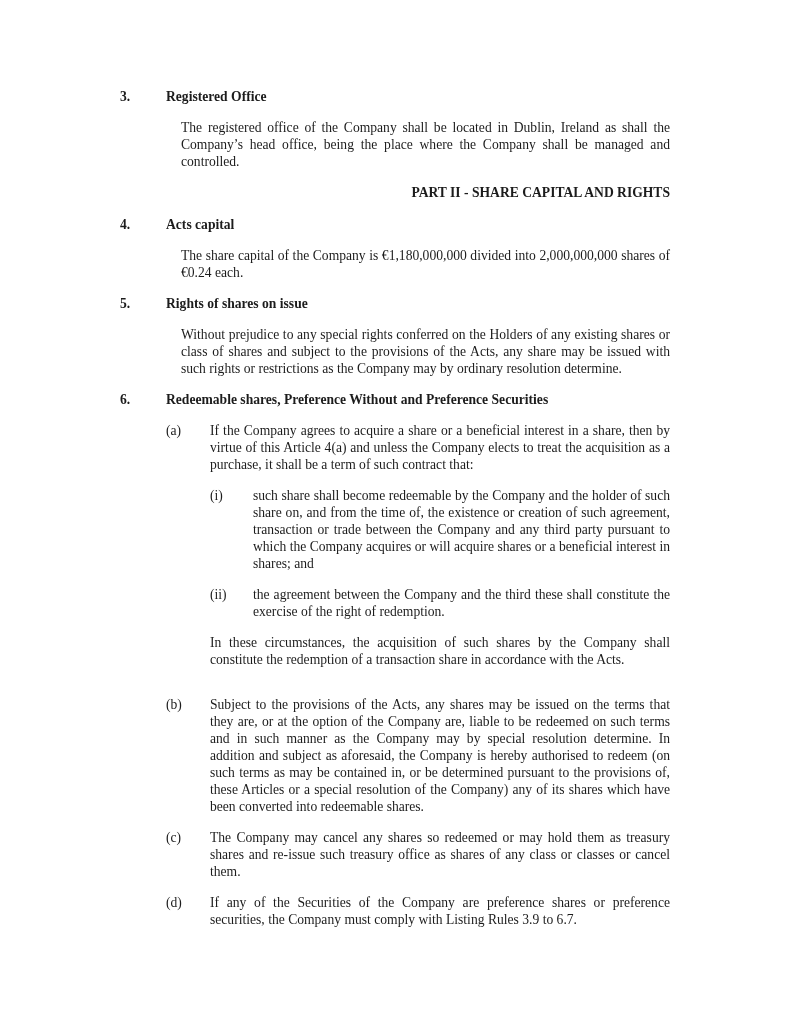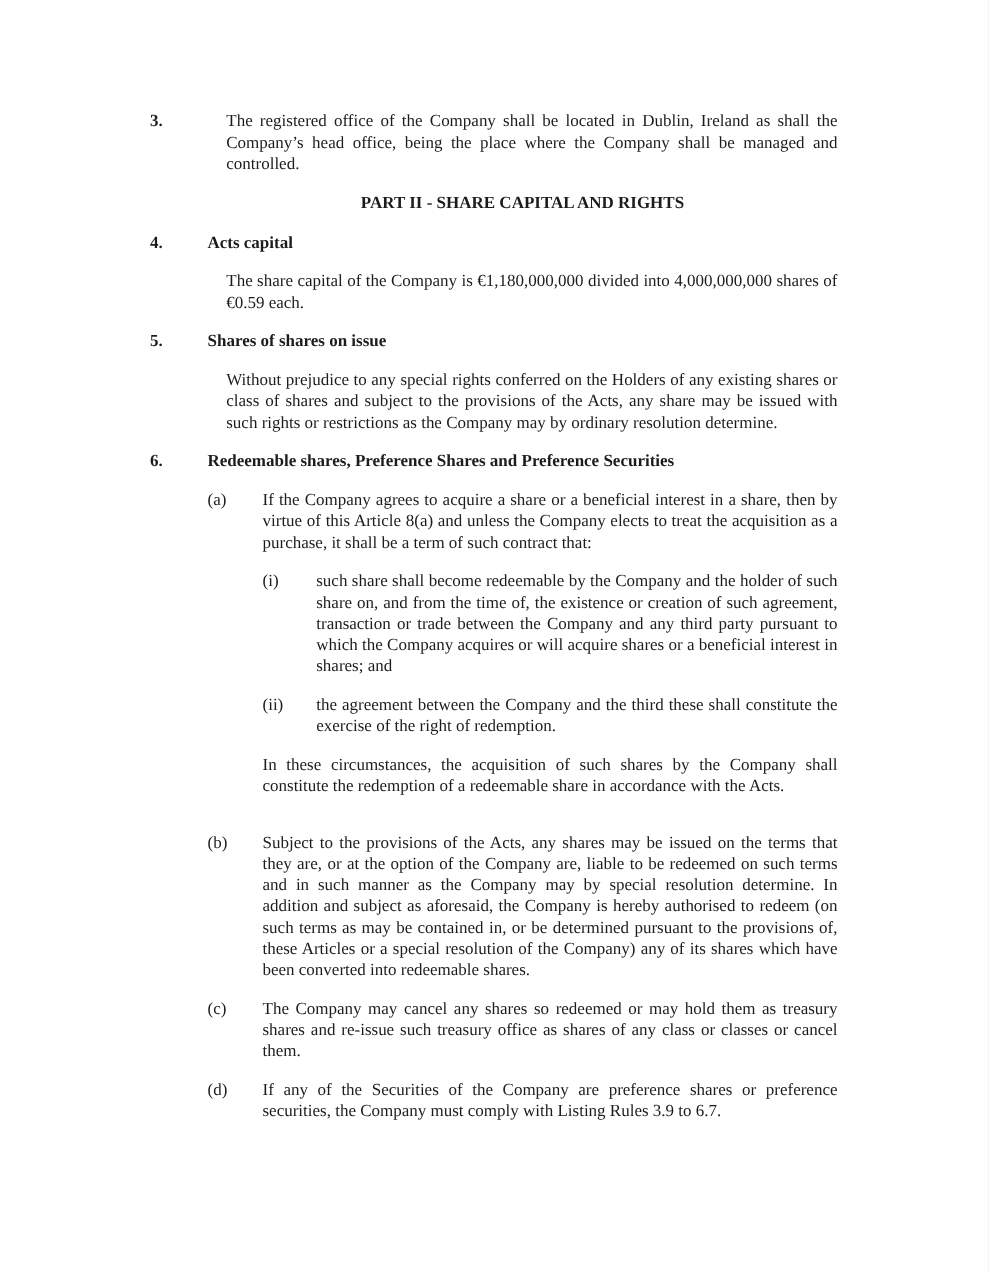--- a/index.html
+++ b/index.html
@@ -15,86 +15,87 @@
     line-height: 17px;
     color: #1c1c1c;
     overflow: hidden;
   }
   .sec-row { display: flex; }
   .num-col { width: 46px; flex: none; }
   .content-col { flex: 1; min-width: 0; }
   .heading { font-weight: bold; margin: 0 0 14px 0; }
   .para { margin: 0 0 14px 15px; text-align: justify; }
   .part-title {
-    text-align: center;
+    text-align: right;
     font-weight: bold;
     margin: 0 0 15px 0;
   }
   .sub-row { display: flex; margin: 0 0 14px 0; }
   .sub-label { width: 44px; flex: none; }
   .sub-body { flex: 1; min-width: 0; text-align: justify; }
   .subsub-row { display: flex; margin: 14px 0 14px 0; }
   .subsub-label { width: 43px; flex: none; }
   .subsub-body { flex: 1; min-width: 0; text-align: justify; font-family: Liberation Serif, serif; }
   .closing-para { margin: 0 0 14px 0; text-align: justify; }
   .nested-block { margin-top: 14px; }
 </style>
 </head>
 <body>
 
 <div class="page">
 
   <div class="sec-row">
     <div class="num-col heading">3.</div>
     <div class="content-col">
+      <div class="heading">Registered Office</div>
       <p class="para">The registered office of the Company shall be located in Dublin, Ireland as shall the Company’s head office, being the place where the Company shall be managed and controlled.</p>
       <div class="part-title">PART II - SHARE CAPITAL AND RIGHTS</div>
     </div>
   </div>
 
   <div class="sec-row">
     <div class="num-col heading">4.</div>
     <div class="content-col">
       <div class="heading">Acts capital</div>
-      <p class="para">The share capital of the Company is €1,180,000,000 divided into 4,000,000,000 shares of €0.59 each.</p>
+      <p class="para">The share capital of the Company is €1,180,000,000 divided into 2,000,000,000 shares of €0.24 each.</p>
     </div>
   </div>
 
   <div class="sec-row">
     <div class="num-col heading">5.</div>
     <div class="content-col">
-      <div class="heading">Shares of shares on issue</div>
+      <div class="heading">Rights of shares on issue</div>
       <p class="para">Without prejudice to any special rights conferred on the Holders of any existing shares or class of shares and subject to the provisions of the Acts, any share may be issued with such rights or restrictions as the Company may by ordinary resolution determine.</p>
     </div>
   </div>
 
   <div class="sec-row">
     <div class="num-col heading">6.</div>
     <div class="content-col">
-      <div class="heading">Redeemable shares, Preference Shares and Preference Securities</div>
+      <div class="heading">Redeemable shares, Preference Without and Preference Securities</div>
 
       <div class="sub-row">
         <div class="sub-label">(a)</div>
         <div class="sub-body">
-          <span>If the Company agrees to acquire a share or a beneficial interest in a share, then by virtue of this Article 8(a) and unless the Company elects to treat the acquisition as a purchase, it shall be a term of such contract that:</span>
+          <span>If the Company agrees to acquire a share or a beneficial interest in a share, then by virtue of this Article 4(a) and unless the Company elects to treat the acquisition as a purchase, it shall be a term of such contract that:</span>
 
           
           <div class="subsub-row nested-block">
             <div class="subsub-label">(i)</div>
             <div class="subsub-body">such share shall become redeemable by the Company and the holder of such share on, and from the time of, the existence or creation of such agreement, transaction or trade between the Company and any third party pursuant to which the Company acquires or will acquire shares or a beneficial interest in shares; and</div>
           </div>
 
           
           <div class="subsub-row">
             <div class="subsub-label">(ii)</div>
             <div class="subsub-body">the agreement between the Company and the third these shall constitute the exercise of the right of redemption.</div>
           </div>
 
           
-          <p class="closing-para">In these circumstances, the acquisition of such shares by the Company shall constitute the redemption of a redeemable share in accordance with the Acts.</p>
+          <p class="closing-para">In these circumstances, the acquisition of such shares by the Company shall constitute the redemption of a transaction share in accordance with the Acts.</p>
         </div>
       </div>
 
       <div class="sub-row">
         <div class="sub-label">(b)</div>
         <div class="sub-body">Subject to the provisions of the Acts, any shares may be issued on the terms that they are, or at the option of the Company are, liable to be redeemed on such terms and in such manner as the Company may by special resolution determine.  In addition and subject as aforesaid, the Company is hereby authorised to redeem (on such terms as may be contained in, or be determined pursuant to the provisions of, these Articles or a special resolution of the Company) any of its shares which have been converted into redeemable shares.</div>
       </div>
 
       <div class="sub-row">
         <div class="sub-label">(c)</div>

